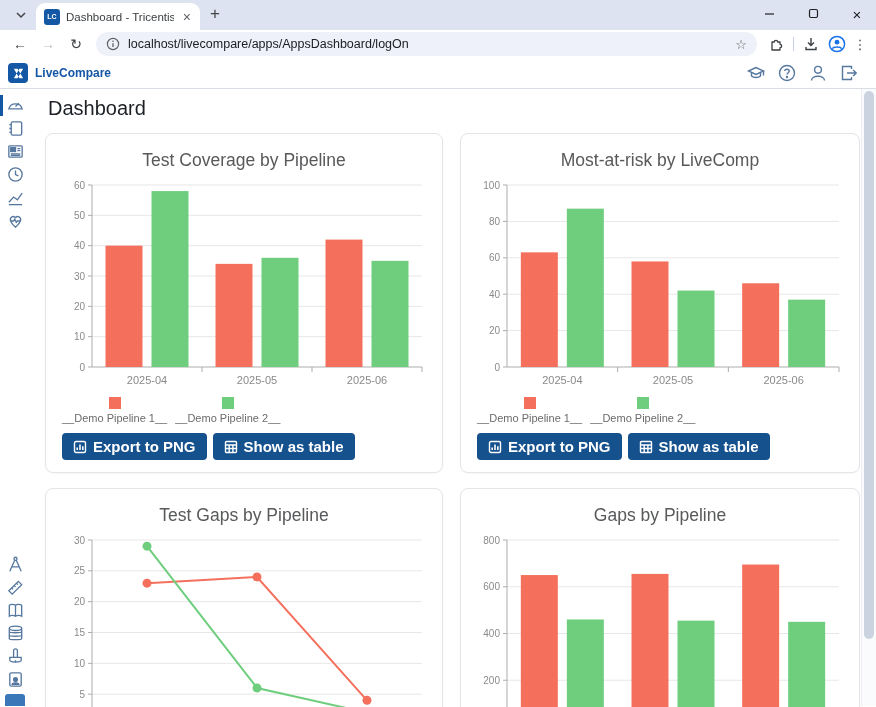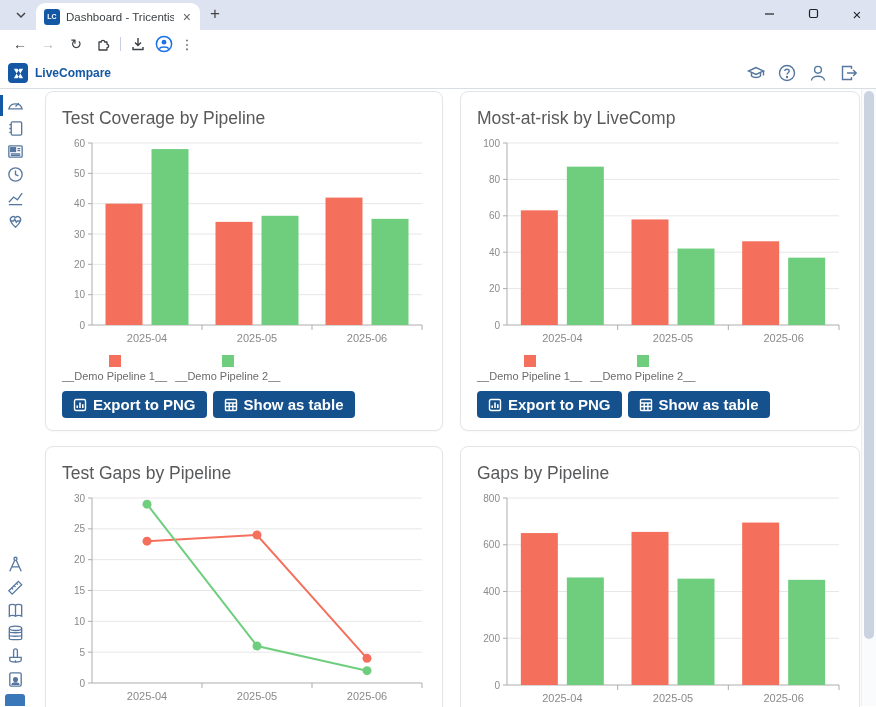--- a/index.html
+++ b/index.html
@@ -47,21 +47,21 @@
   .s-item.active::before { content:""; position:absolute; left:0; top:1px; bottom:1px; width:3px; background:#1357a5; }
   .s-spacer { flex:1; }
   .s-partial { width:20px; height:12px; border-radius:3px 3px 0 0; background:#3a77b8; margin-top:3px; }
 
   .main { flex:1; padding:2px 16px 0 15px; }
   h1.pagetitle { font-size:20px; font-weight:500; color:#1d2125; margin:6px 0 13px 3px; }
   .grid { display:grid; grid-template-columns:398px 1fr; gap:15px 17px; }
 
   .card { background:#fff; border:1px solid #e4e4e9; border-radius:8px; padding:12px 16px 12px 16px;
     box-shadow:0 1px 2px rgba(0,0,0,0.03); }
-  .card-title { font-size:17.5px; color:#58595b; margin:4px 0 8px; font-weight:400; }
+  .card-title { text-align:center; font-size:17.5px; color:#58595b; margin:4px 0 8px; font-weight:400; }
   .chart-host { width:100%; }
   .legend { display:flex; gap:8px; margin-top:2px; }
   .lg-item { display:flex; flex-direction:column; align-items:center; cursor:pointer; }
   .lg-sq { width:12px; height:12px; display:block; }
   .lg-lb { font-size:11px; color:#6b6b6b; margin-top:3px; }
   .btnrow { display:flex; gap:6px; margin-top:9px; }
   .btn { background:#15518d; color:#fff; border:none; border-radius:4px; padding:5px 11px;
     font-size:15px; font-weight:bold; font-family:"Liberation Sans",sans-serif;
     display:flex; align-items:center; gap:6px; cursor:pointer; }
   .btn svg { stroke:#fff; fill:none; stroke-width:1.4; }
@@ -97,20 +97,29 @@
         </svg>
     </span>
     <span class="winbtn" style="font-size:15px;">×</span>
   </div>
 </div>
 
 <div class="toolbar">
   <span class="navbtn">←</span>
   <span class="navbtn disabled">→</span>
   <span class="navbtn">↻</span>
+  <div class="omnibox">
+    <svg width="14" height="14" viewBox="0 0 14 14">
+      <circle cx="7" cy="7" r="5.6" stroke="#5f6368" stroke-width="1.2" fill="none"></circle>
+      <line x1="7" y1="6.2" x2="7" y2="10" stroke="#5f6368" stroke-width="1.3"></line>
+      <circle cx="7" cy="4.2" r="0.8" fill="#5f6368"></circle>
+    </svg>
+    <span class="url">localhost/livecompare/apps/AppsDashboard/logOn</span>
+    <span class="star">☆</span>
+  </div>
   <span class="tb-icon">
     <svg width="16" height="16" viewBox="0 0 16 16">
       <path d="M4 6 h2.3 a1.7 1.7 0 1 1 3.4 0 H12 v2.3 a1.7 1.7 0 1 1 0 3.4 V14 H4 Z" stroke="#3c4043" stroke-width="1.3" fill="none" stroke-linejoin="round"></path>
     </svg>
   </span>
   <span class="tb-sep"></span>
   <span class="tb-icon">
     <svg width="16" height="16" viewBox="0 0 16 16">
       <path d="M8 2 v7 M5 6.5 L8 9.5 L11 6.5" stroke="#3c4043" stroke-width="1.4" fill="none"></path>
       <path d="M3 11 v2.5 h10 V11" stroke="#3c4043" stroke-width="1.4" fill="none"></path>
@@ -238,20 +247,21 @@
       <svg width="19" height="19" viewBox="0 0 20 20">
         <rect x="4" y="3" width="12" height="14" rx="1.5"></rect>
         <circle cx="10" cy="10" r="2" fill="#56789f"></circle>
         <path d="M6.5 15 C7 13 13 13 13.5 15 Z" fill="#56789f"></path>
       </svg>
     </div>
     <div class="s-partial"></div>
   </div>
 
   <div class="main">
+    <h1 class="pagetitle">Dashboard</h1>
     <div class="grid">
 
       <div class="card">
         <div class="card-title">Test Coverage by Pipeline</div>
         <div class="chart-host"><svg width="364" height="212" font-family="Liberation Sans, sans-serif">
               <line x1="30" y1="188" x2="360" y2="188" stroke="#adadad"></line>
               <line x1="26" y1="188" x2="30" y2="188" stroke="#adadad"></line>
               <text x="23" y="191.5" text-anchor="end" font-size="10" fill="#8a8a8a">0</text>
               <line x1="30" y1="157.66666666666666" x2="360" y2="157.66666666666666" stroke="#e7e7e7"></line>
               <line x1="26" y1="157.66666666666666" x2="30" y2="157.66666666666666" stroke="#adadad"></line>

